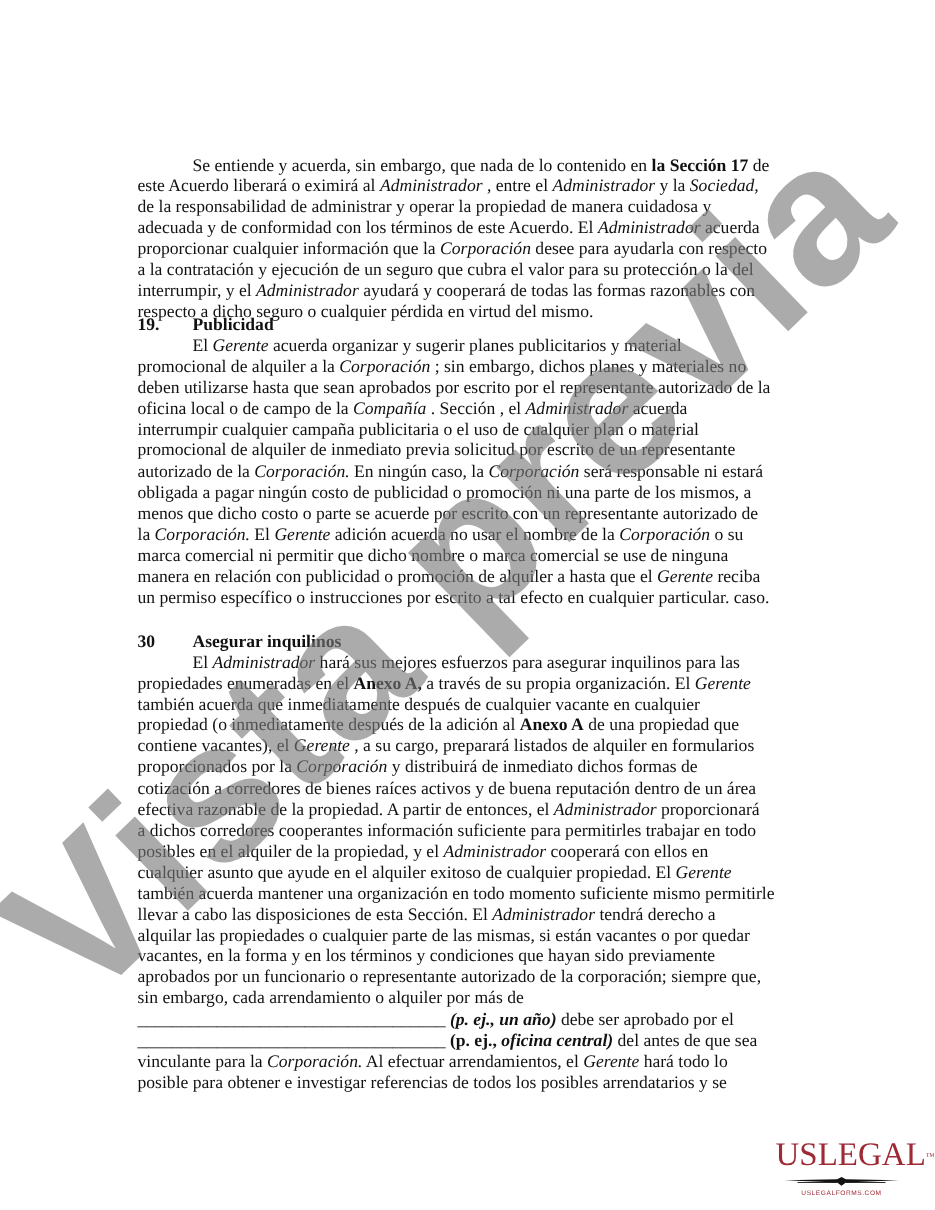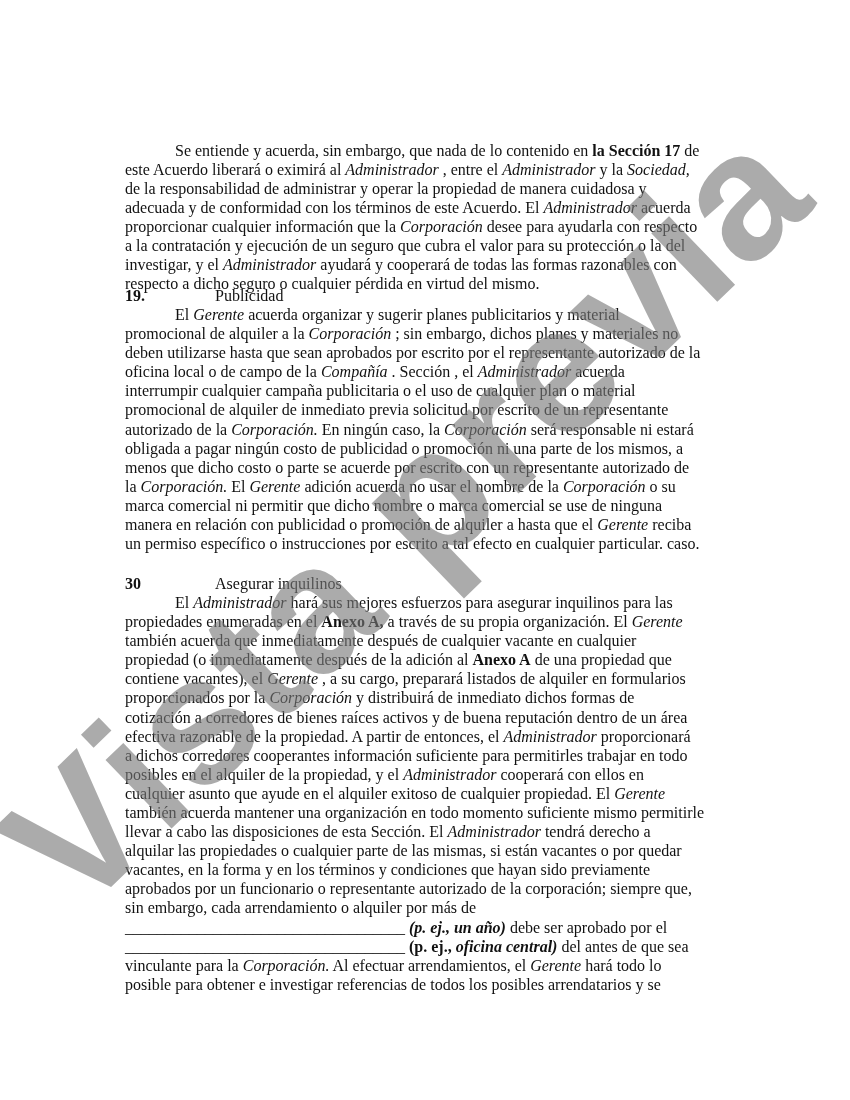--- a/index.html
+++ b/index.html
@@ -5,21 +5,21 @@
   html, body { margin: 0; padding: 0; background: #ffffff; }
   body { width: 850px; height: 1100px; position: relative; overflow: hidden; }
   .page {
     position: absolute; left: 0; top: 12px; width: 850px; height: 1100px;
     font-family: "Liberation Serif", "DejaVu Serif", serif;
     font-size: 16px; color: #111; line-height: 19.3px;
   }
   .line { position: absolute; left: 125px; white-space: nowrap; }
   .ind { left: 175px; }
   .num { position: absolute; left: 125px; font-weight: bold; text-align: right; }
-  .head { position: absolute; left: 175px; font-weight: normal; margin-left: 40px; }
+  .head { position: absolute; left: 175px; font-weight: bold; }
   i { font-style: italic; }
   b { font-weight: bold; }
   .watermark {
     position: absolute; left: 405px; top: 505px;
     transform: translate(-50%, -50%) rotate(-44deg);
     font-family: "Liberation Sans", "DejaVu Sans", sans-serif;
     font-weight: bold; font-size: 180px; color: rgba(120,120,120,0.62);
     white-space: nowrap; letter-spacing: 2px; pointer-events: none;
     line-height: 1;
   }
@@ -34,21 +34,21 @@
 
 <div class="page">
 
   <div>
     <div class="line ind" style="top:129px"><span>Se entiende y acuerda, sin embargo, que nada de lo contenido en </span><b>la Sección 17</b><span> de</span></div>
     <div class="line" style="top:148px"><span>este Acuerdo liberará o eximirá al </span><i>Administrador</i><span> , entre el </span><i>Administrador</i><span> y la </span><i>Sociedad,</i></div>
     <div class="line" style="top:167px">de la responsabilidad de administrar y operar la propiedad de manera cuidadosa y</div>
     <div class="line" style="top:186px"><span>adecuada y de conformidad con los términos de este Acuerdo. El </span><i>Administrador</i><span> acuerda</span></div>
     <div class="line" style="top:205px"><span>proporcionar cualquier información que la </span><i>Corporación</i><span> desee para ayudarla con respecto</span></div>
     <div class="line" style="top:224px">a la contratación y ejecución de un seguro que cubra el valor para su protección o la del</div>
-    <div class="line" style="top:243px"><span>investigar, y el </span><i>Administrador</i><span> ayudará y cooperará de todas las formas razonables con</span></div>
+    <div class="line" style="top:243px"><span>interrumpir, y el </span><i>Administrador</i><span> ayudará y cooperará de todas las formas razonables con</span></div>
     <div class="line" style="top:262px">respecto a dicho seguro o cualquier pérdida en virtud del mismo.</div>
   </div>
 
   <div>
     <div class="num" style="top:274px">19.</div>
     <div class="head" style="top:274px">Publicidad</div>
     <div class="line ind" style="top:293px"><span>El </span><i>Gerente</i><span> acuerda organizar y sugerir planes publicitarios y material</span></div>
     <div class="line" style="top:312px"><span>promocional de alquiler a la </span><i>Corporación</i><span> ; sin embargo, dichos planes y materiales no</span></div>
     <div class="line" style="top:331px">deben utilizarse hasta que sean aprobados por escrito por el representante autorizado de la</div>
     <div class="line" style="top:350px"><span>oficina local o de campo de la </span><i>Compañía</i><span> . Sección , el </span><i>Administrador</i><span> acuerda</span></div>
@@ -84,14 +84,24 @@
     <div class="line" style="top:867px">aprobados por un funcionario o representante autorizado de la corporación; siempre que,</div>
     <div class="line" style="top:886px">sin embargo, cada arrendamiento o alquiler por más de</div>
     <div class="line" style="top:906px"><span>___________________________________</span> <b><i>(p. ej., un año)</i></b><span> debe ser aprobado por el</span></div>
     <div class="line" style="top:925px"><span>___________________________________</span> <b>(p. ej., </b><b><i>oficina central)</i></b><span> del antes de que sea</span></div>
     <div class="line" style="top:944px"><span>vinculante para la </span><i>Corporación.</i><span> Al efectuar arrendamientos, el </span><i>Gerente</i><span> hará todo lo</span></div>
     <div class="line" style="top:963px">posible para obtener e investigar referencias de todos los posibles arrendatarios y se</div>
   </div>
 
   <div class="watermark">Vista previa</div>
 
+  <div class="logo">
+    <div class="logo-main"><span>USLEGAL</span><span class="tm">™</span></div>
+    <div class="logo-wings">
+      <svg width="120" height="10" viewBox="0 0 120 10">
+        <path d="M8 4 L56 3 L60 1 L64 3 L112 4 L64 6 L60 9 L56 6 Z" fill="#111"></path>
+        <path d="M20 6 L56 6 M64 6 L100 6" stroke="#111" stroke-width="0.8"></path>
+      </svg>
+    </div>
+    <div class="logo-url">USLEGALFORMS.COM</div>
+  </div>
 
 </div>
 
 </body></html>

